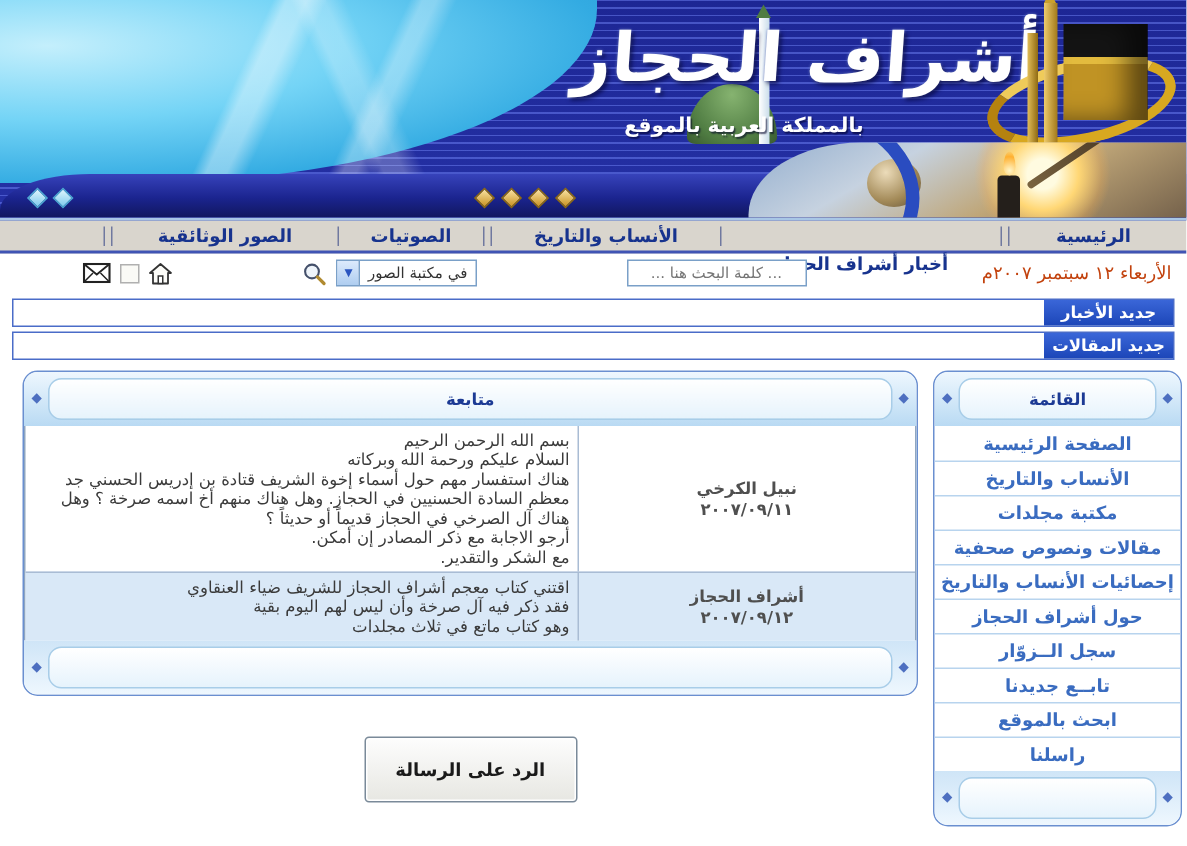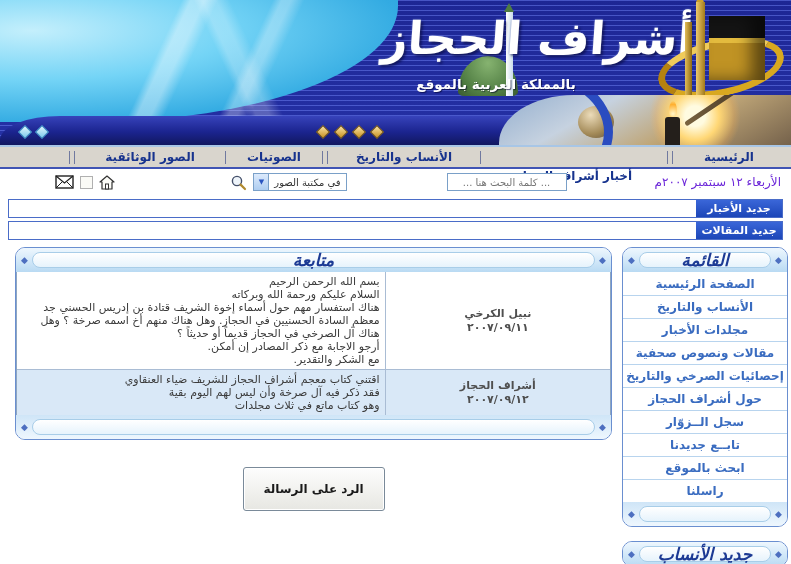--- a/index.html
+++ b/index.html
@@ -70,21 +70,21 @@
         border:9px solid #2a4cc0; border-radius:50%; }
 
   
   .nav { display:flex; align-items:center; height:22px; background:#d9d5cd;
          border-bottom:2px solid #4054b4; font-size:12px; font-weight:bold; color:#17338e; }
   .nav-item { text-align:center; cursor:pointer; white-space:nowrap; }
   .sep { width:1px; height:13px; background:#70799f; margin:0 2px; flex:none; }
 
   
   .toolbar { display:flex; align-items:center; height:26px; padding:0 10px 0 55px; font-size:12px; }
-  .tb-date { color:#6d28d9; white-space:nowrap; margin-left:88px; }
+  .tb-date { color:#c2410c; white-space:nowrap; margin-left:117px; }
   .tb-search { width:120px; height:18px; border:1px solid #7aa0c8; font-size:10px;
                text-align:center; color:#555; font-family:"DejaVu Sans", sans-serif; margin-left:100px; }
   .combo { display:flex; align-items:center; height:18px; border:1px solid #7aa0c8;
            background:#fff; margin-left:6px; }
   .combo-text { padding:0 5px; font-size:10px; color:#333; white-space:nowrap; }
   .combo-btn { width:15px; height:16px; background:linear-gradient(180deg,#dceafc,#aecdf0);
            border-right:1px solid #7aa0c8; display:flex; align-items:center; justify-content:center;
            color:#2a55c0; font-size:7px; cursor:pointer; }
   .tb-icon { flex:none; cursor:pointer; }
   .sq { width:13px; height:13px; border:1px solid #b0b0b0; background:#fafaf6; margin:0 6px; }
@@ -101,23 +101,23 @@
   
   .content { display:flex; align-items:flex-start; padding:4px 3px 0 15px; }
   .sidebar { width:166px; flex:none; margin-left:10px; }
   .main-col { flex:1; }
 
   .sbox { border:1px solid #6a8fd0; border-radius:10px; background:#fff; overflow:hidden; }
   .sbox-head, .sbox-foot { display:flex; align-items:center; gap:4px; padding:4px 5px;
         background:linear-gradient(180deg,#eef7fe,#b9daf3); }
   .sbox-foot { background:linear-gradient(180deg,#cfe5f7,#eef7fe); }
   .dia { color:#4d6fc0; font-size:9px; line-height:1; flex:none; }
-  .pill { flex:1; height:16px; background:linear-gradient(180deg,#ffffff,#e6f3fc);
+  .pill { flex:1; height:28px; background:linear-gradient(180deg,#ffffff,#e6f3fc);
         border:1px solid #a8cde8; border-radius:9px; display:flex; align-items:center;
-        justify-content:center; font-size:17px; font-weight:bold; color:#1c3a94;font-style:italic; }
+        justify-content:center; font-size:11px; font-weight:bold; color:#1c3a94; }
   .menu-item { height:23px; display:flex; align-items:center; justify-content:center;
         font-size:12px; font-weight:bold; color:#3a6cc0; border-top:1px solid #b8d4ee;
         cursor:pointer; white-space:nowrap; }
   .menu-item:first-child { border-top:none; }
   .sidebar-gap { height:14px; }
 
   .msg-table { border-right:1px solid #8fa6c0; border-left:1px solid #8fa6c0; }
   .msg-row { display:flex; border-top:1px solid #a9bcd4; }
   .msg-row:first-child { border-top:none; }
   .msg-row.alt { background:#d9e8f7; }
@@ -225,23 +225,23 @@
     <div class="sidebar">
       <div class="sbox">
         <div class="sbox-head">
           <span class="dia">◆</span>
           <span class="pill">القائمة</span>
           <span class="dia">◆</span>
         </div>
         <div class="menu">
           <div class="menu-item">الصفحة الرئيسية</div>
           <div class="menu-item">الأنساب والتاريخ</div>
-          <div class="menu-item">مجلدات الأخبار</div>
+          <div class="menu-item">مكتبة مجلدات</div>
           <div class="menu-item">مقالات ونصوص صحفية</div>
-          <div class="menu-item">إحصائيات الصرخي والتاريخ</div>
+          <div class="menu-item">إحصائيات الأنساب والتاريخ</div>
           <div class="menu-item">حول أشراف الحجاز</div>
           <div class="menu-item">سجل الــزوّار</div>
           <div class="menu-item">تابــع جديدنا</div>
           <div class="menu-item">ابحث بالموقع</div>
           <div class="menu-item">راسلنا</div>
         </div>
         <div class="sbox-foot">
           <span class="dia">◆</span>
           <span class="pill"></span>
           <span class="dia">◆</span>

